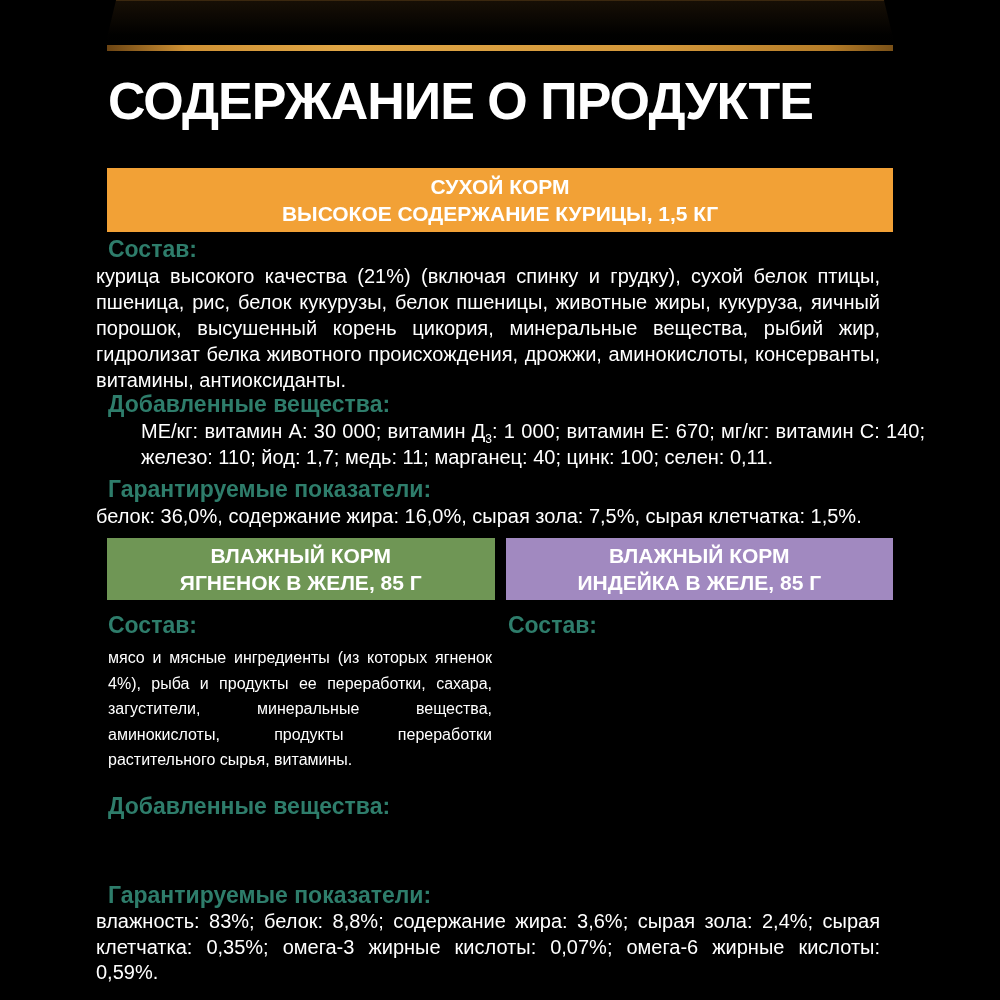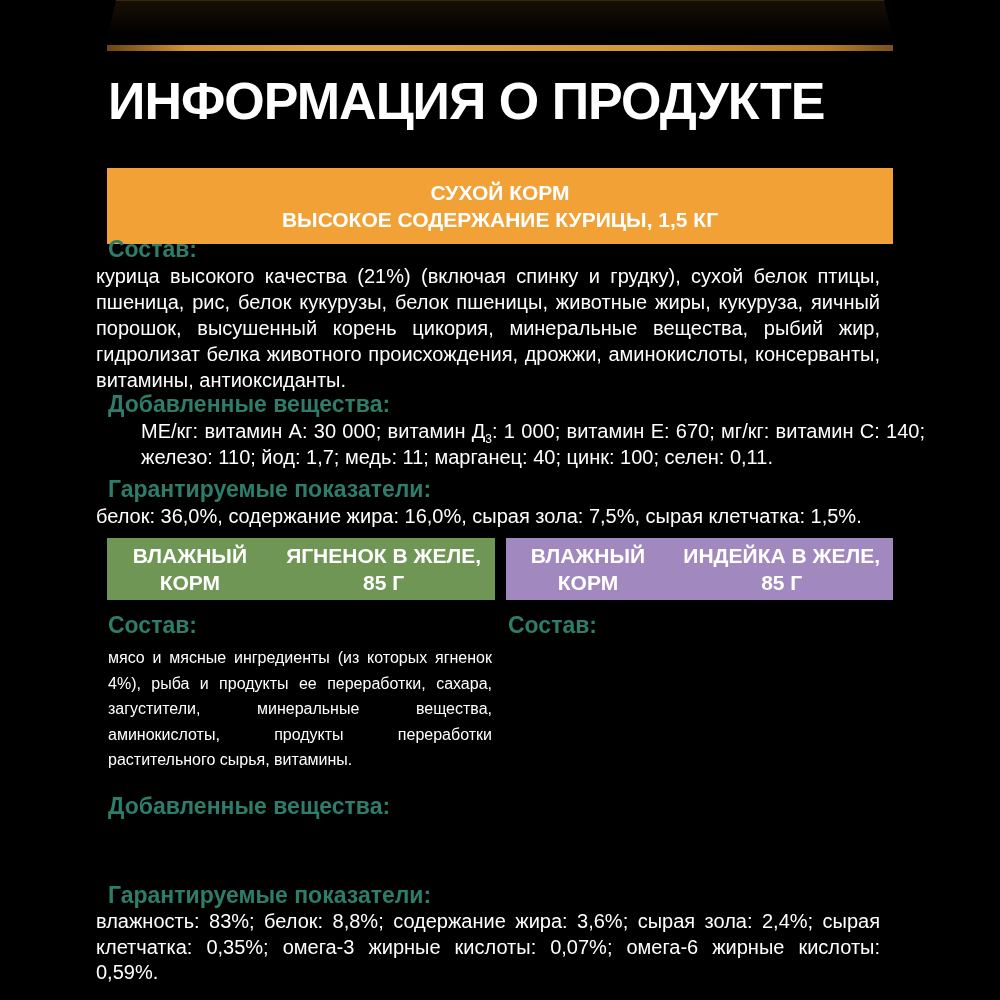--- a/index.html
+++ b/index.html
@@ -43,21 +43,21 @@
     line-height: 58px;
     font-weight: 700;
     letter-spacing: -1px;
     white-space: nowrap;
     color: #fff;
   }
   .banner {
     position: absolute;
     left: 107px;
     width: 786px;
-    height: 76px;
+    height: 64px;
     display: flex;
     flex-direction: column;
     align-items: center;
     justify-content: center;
     text-align: center;
     font-weight: 700;
     font-size: 21px;
     line-height: 27px;
     color: #fff;
   }
@@ -66,21 +66,21 @@
     position: absolute;
     top: 538px; left: 107px;
     width: 786px; height: 62px;
     display: flex;
     gap: 11px;
   }
   .banner-half {
     flex: 1;
     height: 62px;
     display: flex;
-    flex-direction: row;
+    flex-direction: column;
     align-items: center;
     justify-content: center;
     text-align: center;
     font-weight: 700;
     font-size: 21px;
     line-height: 27px;
     color: #fff;
   }
   .banner-green  { background: #6F9655; }
   .banner-purple { background: #A189C0; }
@@ -142,21 +142,21 @@
   #b-guar2  { top: 909px; line-height: 25.5px; }
 </style>
 </head>
 <body>
 
 <div class="canvas">
 
   <div class="top-ribbon"></div>
   <div class="gold-line"></div>
 
-  <h1 class="page-title">ИНФОРМАЦИЯ О ПРОДУКТЕ</h1>
+  <h1 class="page-title">СОДЕРЖАНИЕ О ПРОДУКТЕ</h1>
 
   <div class="banner banner-orange">
     <span>СУХОЙ КОРМ</span>
     <span>ВЫСОКОЕ СОДЕРЖАНИЕ КУРИЦЫ, 1,5 КГ</span>
   </div>
 
   <h2 class="sec-heading" id="h-compost1">Состав:</h2>
   <p class="sec-body" id="b-compost1">курица высокого качества (21%) (включая спинку и грудку), сухой белок птицы, пшеница, рис, белок кукурузы, белок пшеницы, животные жиры, кукуруза, яичный порошок, высушенный корень цикория, минеральные вещества, рыбий жир, гидролизат белка животного происхождения, дрожжи, аминокислоты, консерванты, витамины, антиоксиданты.</p>
 
   <h2 class="sec-heading" id="h-addit1">Добавленные вещества:</h2>

